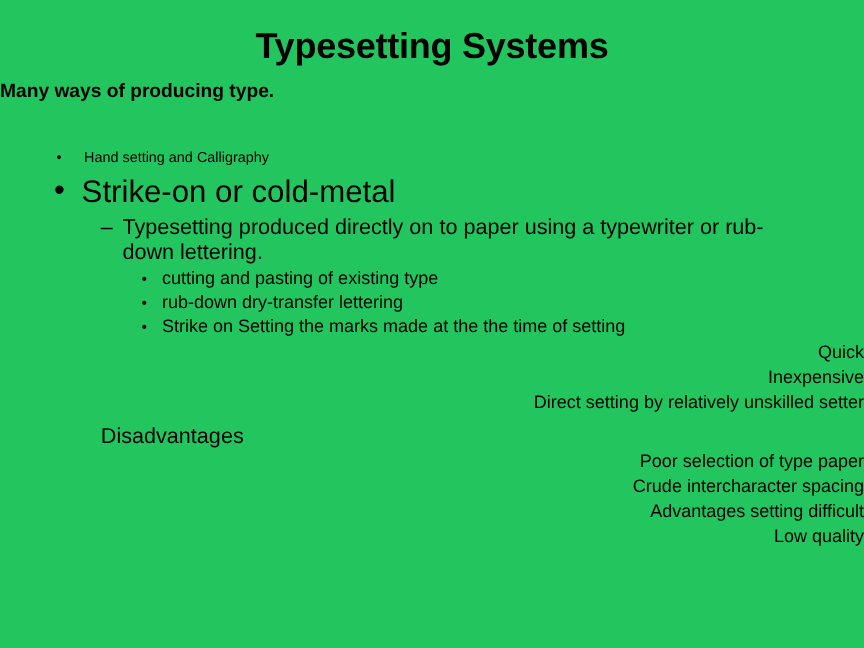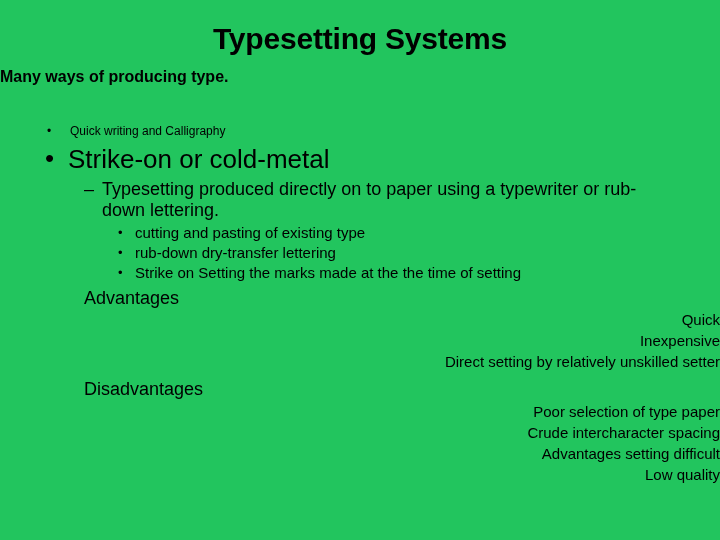--- a/index.html
+++ b/index.html
@@ -146,21 +146,21 @@
 
 <div class="slide">
 
   <div class="title">Typesetting Systems</div>
   <div class="subtitle">Many ways of producing type.</div>
 
   <div class="body-block">
 
     <div class="lvl1-small">
       <span class="bullet">•</span>
-      <span>Quick writing and Calligraphy</span>
+      <span>Hand setting and Calligraphy</span>
     </div>
 
     <div class="lvl1-big">
       <span class="bullet">•</span>
       <span>Strike-on or cold-metal</span>
     </div>
 
     <div class="lvl2">
       <span class="dash">–</span>
       <span>Typesetting produced directly on to paper using a typewriter or rub-down lettering.</span>
@@ -174,21 +174,20 @@
       <li class="lvl3">
         <span class="bullet">•</span>
         <span>rub-down dry-transfer lettering</span>
       </li>
       <li class="lvl3">
         <span class="bullet">•</span>
         <span>Strike on Setting the marks made at the the time of setting</span>
       </li>
     </ul>
 
-    <div class="section-head">Advantages</div>
     <ul class="section-list">
       <li class="section-item">Quick</li>
       <li class="section-item">Inexpensive</li>
       <li class="section-item">Direct setting by relatively unskilled setter</li>
     </ul>
 
     <div class="section-head second">Disadvantages</div>
     <ul class="section-list">
       <li class="section-item">Poor selection of type paper</li>
       <li class="section-item">Crude intercharacter spacing</li>

